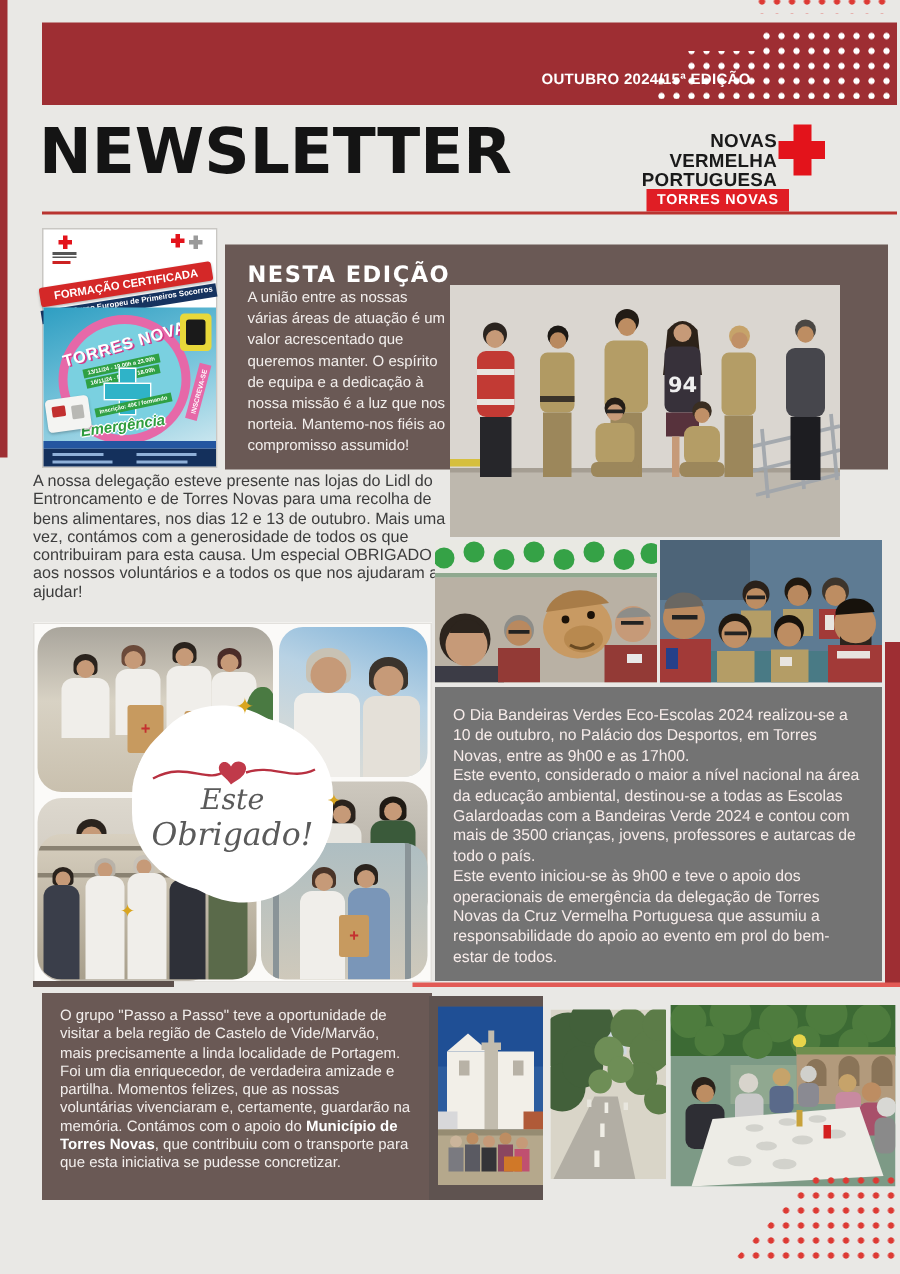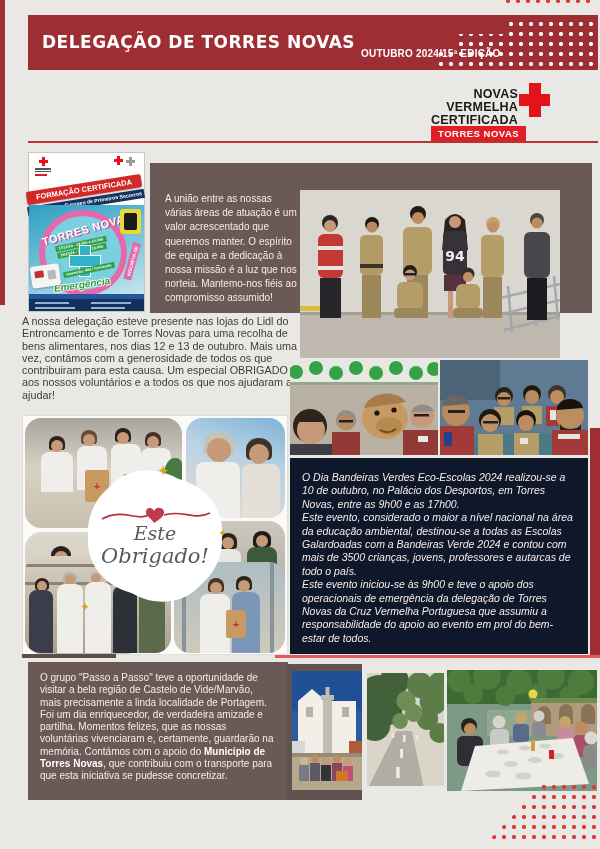--- a/index.html
+++ b/index.html
@@ -91,22 +91,22 @@
   .group-photo{left:300px;top:190px;width:260px;height:168px;}
   .month-badge{left:490px;top:230px;width:105px;height:68px;background:#9e2e33;color:#fff;
     font-family:"DejaVu Sans",sans-serif;font-weight:bold;font-size:17px;line-height:20px;
     text-align:center;padding-top:15px;box-sizing:border-box;}
   .photo-mascot{left:290px;top:360px;width:148px;height:95px;}
   .photo-selfie{left:440px;top:360px;width:148px;height:95px;}
 
   
   .article{color:#3d3d3d;font-size:10.8px;line-height:12.3px;}
   .article-lidl{left:22px;top:315px;width:278px;}
-  .red-block{left:290px;top:458px;width:298px;height:196px;background:#0f172a;color:#f7ecea;
-    font-size:10.5px;line-height:13.4px;padding:13px 12px;box-sizing:border-box;white-space:pre-line;font-style:italic;}
+  .red-block{left:290px;top:458px;width:298px;height:196px;background:#737373;color:#f7ecea;
+    font-size:10.5px;line-height:13.4px;padding:13px 12px;box-sizing:border-box;white-space:pre-line;}
   .red-underline{left:275px;top:655px;width:325px;height:3px;background:#e25a55;}
   .collage-shadow{left:22px;top:654px;width:94px;height:4px;background:#5c4f4b;}
   .passo-block{left:28px;top:662px;width:260px;height:138px;background:#6a5955;color:#f2eeec;
     font-size:10px;line-height:12.3px;padding:10px 12px;box-sizing:border-box;}
   .passo-block b{color:#fff;}
 
   
   .collage{left:22px;top:415px;width:266px;height:240px;background:#fbfaf8;
     box-shadow:0 0 0 1px #e2e0dc inset;}
   .cell{position:absolute;border-radius:16px;overflow:hidden;}
@@ -144,29 +144,29 @@
 </head>
 <body>
 
 <div class="page">
 
   <div class="abs left-strip"></div>
   <div class="abs right-strip"></div>
   <div class="abs top-dots dots-red"></div>
 
   <div class="abs banner">
-    <div class="abs banner-title">DELEGAÇÃO DE TORRES NOVAS</div>
     <div class="abs banner-edition">OUTUBRO 2024/15ª EDIÇÃO</div>
     <div class="abs banner-dots dots-white"></div>
   </div>
 
+  <div class="abs newsletter">NEWSLETTER</div>
 
   <div class="abs org-text">
     <div>NOVAS VERMELHA</div>
-    <div>CERTIFICADA</div>
+    <div>PORTUGUESA</div>
   </div>
   <div class="abs org-cross"></div>
   <div class="abs org-badge">TORRES NOVAS</div>
   <div class="abs red-line"></div>
 
   <div class="abs poster">
     <div class="abs" style="left:6px;top:4px;">
       <div class="abs mini-cross" style="left:4px;top:0;"></div>
       <div class="p-lines" style="position:absolute;left:0;top:10px;">
           <i></i>
@@ -194,20 +194,21 @@
     </div>
     <div class="abs poster-footer">
       <i class="f1"></i>
         <i class="f2"></i>
         <i class="f3"></i>
         <i class="f4"></i>
     </div>
   </div>
 
   <div class="abs nesta-panel"></div>
+  <div class="abs nesta-heading">NESTA EDIÇÃO</div>
   <div class="abs nesta-body">A união entre as nossas várias áreas de atuação é um valor acrescentado que queremos manter. O espírito de equipa e a dedicação à nossa missão é a luz que nos norteia. Mantemo-nos fiéis ao compromisso assumido!</div>
 
   <svg class="abs group-photo" viewBox="0 0 260 168" width="260" height="168" preserveAspectRatio="none">
     <rect width="260" height="168" fill="#dad6d0"></rect>
     <rect y="124" width="260" height="44" fill="#beb8ae"></rect>
     <rect y="122" width="260" height="3" fill="#a59e93"></rect>
     <rect x="0" y="116" width="26" height="5" fill="#d6bf3e"></rect>
     <g stroke="#9fa5ab" stroke-width="2.5" opacity=".9">
       <line x1="200" y1="108" x2="260" y2="94"></line>
         <line x1="202" y1="124" x2="260" y2="110"></line>

